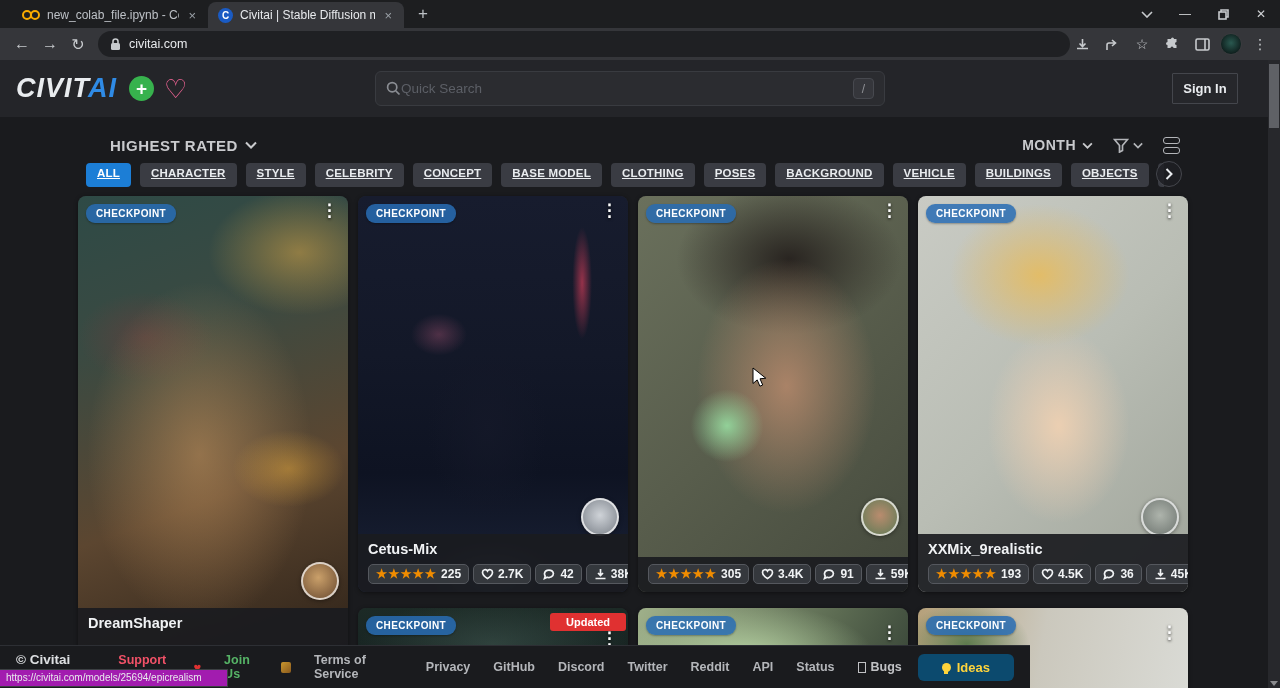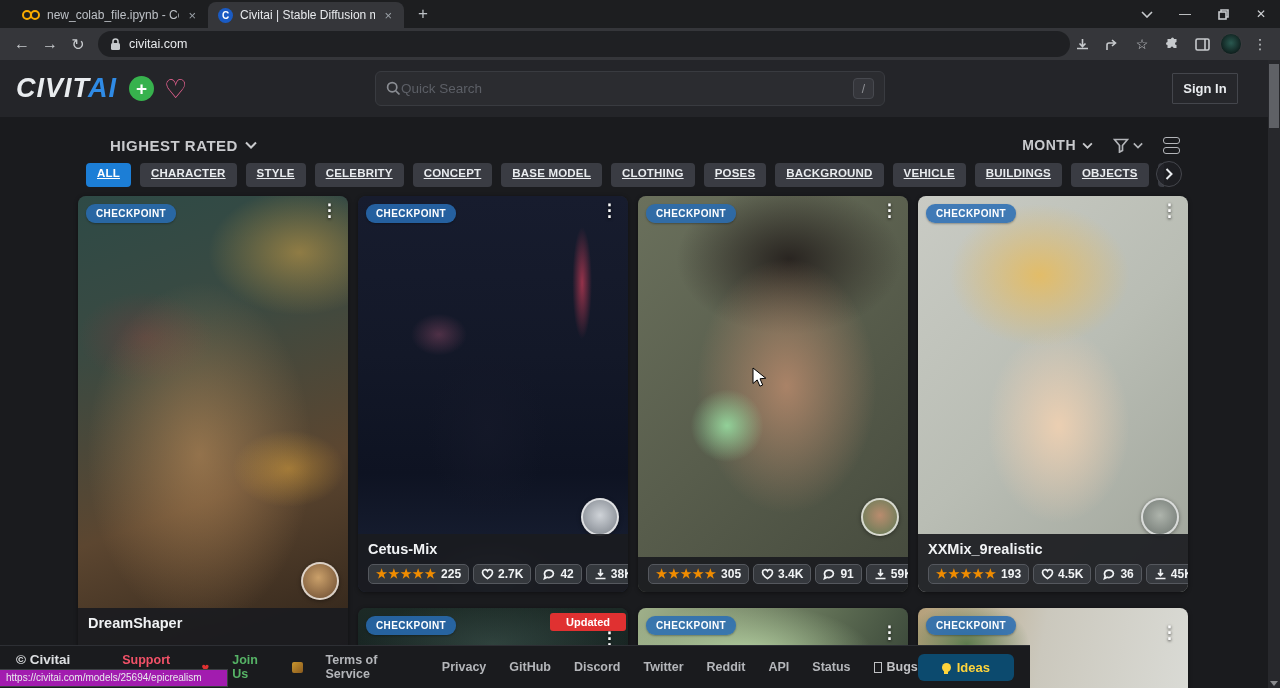--- a/index.html
+++ b/index.html
@@ -110,21 +110,21 @@
   .av4 { background:radial-gradient(circle at 50% 45%, #aeb4ac, #6e7570); }
 
   
   .page-footer { position:absolute; left:0; top:645px; width:1030px; height:43px; background:#1a1b1e; border-top:1px solid #2d2f34; display:flex; align-items:center; padding:0 16px; z-index:50; }
   .copyright { color:#dee0e3; font-weight:700; font-size:13.5px; margin-right:24px; }
   .f-link { color:#b4b6ba; font-size:12.5px; font-weight:600; margin-right:23px; display:flex; align-items:center; gap:18px; }
   .f-link.support { color:#f25268; }
   .f-link.join { color:#56b366; }
   .mini-heart { color:#e03131; font-size:13px; }
   .join-emoji { width:12px; height:11px; border-radius:2px; background:linear-gradient(135deg,#c9962e,#8a5a1e); display:inline-block; }
-  .footer-right { margin-left:auto; display:flex; align-items:center; }
+  .footer-right { margin-left:auto; display:flex; align-items:center; gap:16px; }
   .bugs { color:#c1c2c5; font-size:12.5px; font-weight:600; display:flex; align-items:center; gap:5px; }
   .tofu { width:8px; height:11px; border:1px solid #c1c2c5; display:inline-block; }
   .ideas-btn { background:#0c4a6e; border-radius:6px; padding:6px 24px; color:#ffd43b; font-size:13px; font-weight:700; display:flex; align-items:center; gap:6px; }
   .bulb { width:9px; height:9px; border-radius:50%; background:#ffd43b; position:relative; }
   .bulb:after { content:""; position:absolute; left:2.5px; top:8px; width:4px; height:3px; background:#ffd43b; }
 
   .status-tooltip { position:absolute; left:0; bottom:1px; background:#a21caf; border:1px solid #3c4043; border-left:none; padding:2px 25px 3px 6px; color:#e8eaed; font-size:10px; z-index:70; }
 
   
   .cursor { position:absolute; left:752px; top:367px; z-index:90; }

